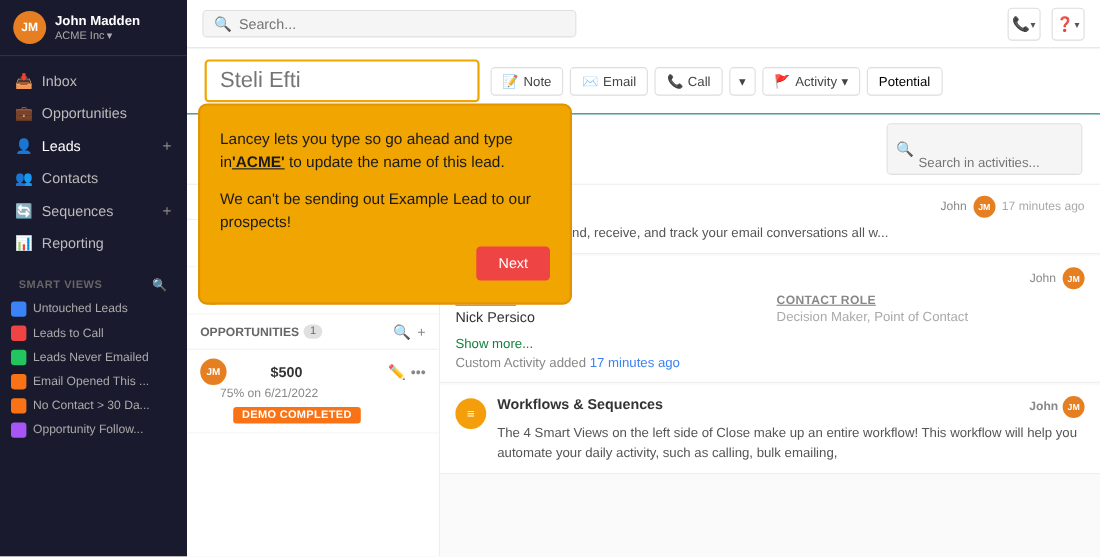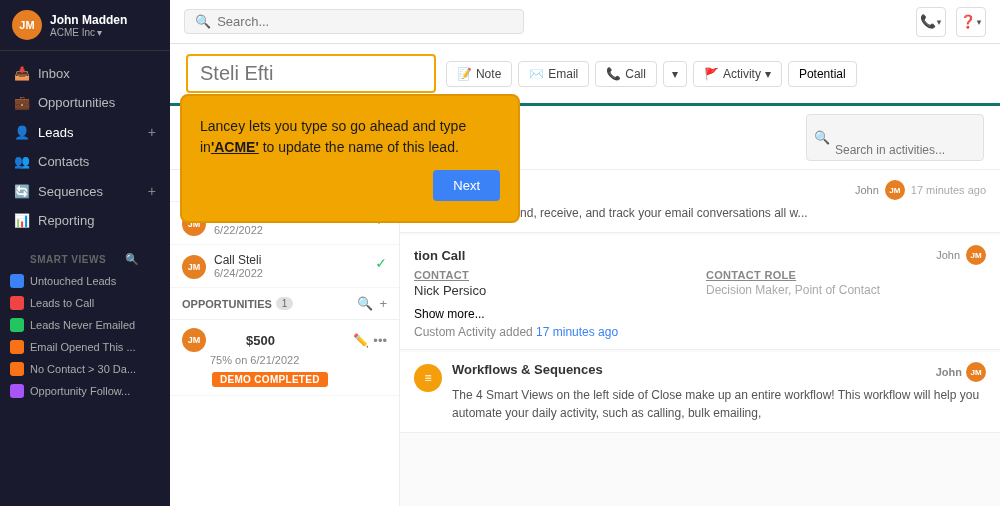--- a/index.html
+++ b/index.html
@@ -10,21 +10,21 @@
     .sidebar-header { padding: 10px 12px; display: flex; align-items: center; gap: 8px; border-bottom: 1px solid #333; }
     .sidebar-avatar { width: 30px; height: 30px; border-radius: 50%; background: #e67e22; display: flex; align-items: center; justify-content: center; color: white; font-size: 11px; font-weight: bold; flex-shrink: 0; }
     .sidebar-user-info { flex: 1; min-width: 0; }
     .sidebar-username { color: white; font-size: 12px; font-weight: 600; }
     .sidebar-company { color: #aaa; font-size: 10px; display: flex; align-items: center; gap: 2px; }
     .sidebar-nav { padding: 8px 0; }
     .sidebar-item { display: flex; align-items: center; gap: 8px; padding: 7px 14px; color: #bbb; cursor: pointer; font-size: 13px; position: relative; }
     .sidebar-item.active { color: white; }
     .sidebar-item .item-icon { width: 16px; text-align: center; flex-shrink: 0; }
     .sidebar-item .item-add { margin-left: auto; font-size: 14px; color: #888; }
-    .sidebar-section-label { padding: 10px 30px 4px; font-size: 10px; font-weight: 700; color: #666; letter-spacing: 0.5px; display: flex; align-items: center; justify-content: space-between; }
+    .sidebar-section-label { padding: 10px 17px 4px; font-size: 10px; font-weight: 700; color: #666; letter-spacing: 0.5px; display: flex; align-items: center; justify-content: space-between; }
     .sidebar-section-label .search-icon { color: #666; font-size: 11px; }
 
     .smart-view-item { display: flex; align-items: center; gap: 6px; padding: 4px 10px 4px 10px; color: #aaa; cursor: pointer; font-size: 11px; }
     .smart-view-dot { width: 14px; height: 14px; border-radius: 3px; flex-shrink: 0; display: flex; align-items: center; justify-content: center; font-size: 8px; }
     .sv-blue { background: #3b82f6; }
     .sv-red { background: #ef4444; }
     .sv-green { background: #22c55e; }
     .sv-orange { background: #f97316; }
     .sv-purple { background: #a855f7; }
 
@@ -38,34 +38,34 @@
     .topbar-right { display: flex; align-items: center; gap: 10px; margin-left: auto; }
     .topbar-icon-btn { width: 30px; height: 30px; border: 1px solid #ddd; border-radius: 4px; display: flex; align-items: center; justify-content: center; cursor: pointer; background: white; color: #555; font-size: 13px; }
 
     
     .content { display: flex; flex: 1; overflow: hidden; }
 
     
     .lead-pane { flex: 1; background: white; display: flex; flex-direction: column; overflow: hidden; position: relative; }
 
     
-    .lead-header { padding: 10px 16px; border-bottom: 3px solid #0f766e; display: flex; align-items: center; gap: 10px; flex-wrap: wrap; }
+    .lead-header { padding: 10px 16px; border-bottom: 1px solid #0f766e; display: flex; align-items: center; gap: 10px; flex-wrap: wrap; }
     .lead-name-input { border: 2px solid #f0a500; border-radius: 4px; padding: 6px 12px; font-size: 20px; color: #ccc; width: 250px; outline: none; }
     .lead-actions { display: flex; align-items: center; gap: 6px; flex-wrap: wrap; }
     .action-btn { display: flex; align-items: center; gap: 4px; padding: 5px 10px; border: 1px solid #ddd; border-radius: 4px; background: white; cursor: pointer; font-size: 12px; color: #444; }
     .dropdown-btn { display: flex; align-items: center; gap: 4px; padding: 5px 8px; border: 1px solid #ddd; border-radius: 4px; background: white; cursor: pointer; font-size: 12px; color: #444; }
     .status-select { padding: 5px 10px; border: 1px solid #ddd; border-radius: 4px; font-size: 12px; background: white; cursor: pointer; appearance: none; }
 
     
     .onboarding-overlay { position: absolute; top: 50px; left: 10px; z-index: 100; }
     .onboarding-tooltip { background: #f0a500; border: 2px solid #e09400; border-radius: 8px; padding: 20px 18px; width: 340px; color: #1a1a1a; position: relative; }
     .onboarding-tooltip p { line-height: 1.5; margin-bottom: 12px; font-size: 14px; }
     .onboarding-tooltip .highlight { text-decoration: underline; font-weight: bold; }
     .onboarding-next-btn { display: flex; justify-content: flex-end; margin-top: 8px; }
-    .next-btn { background: #3b82f6; color: white; border: none; padding: 8px 20px; border-radius: 4px; cursor: pointer; font-size: 13px; }
+    .next-btn { background: #ef4444; color: white; border: none; padding: 8px 20px; border-radius: 4px; cursor: pointer; font-size: 13px; }
 
     
     .filter-bar { padding: 8px 16px; border-bottom: 1px solid #eee; display: flex; align-items: center; gap: 8px; }
     .filter-btn { display: flex; align-items: center; gap: 4px; padding: 4px 10px; border: 1px solid #ddd; border-radius: 4px; background: white; cursor: pointer; font-size: 12px; color: #555; }
     .filter-search { display: flex; align-items: center; gap: 4px; margin-left: auto; background: #f5f5f5; border: 1px solid #e0e0e0; border-radius: 4px; padding: 3px 8px; }
     .filter-search input { border: none; background: transparent; outline: none; font-size: 12px; width: 140px; margin-top: 25px; }
 
     
     .lead-body { display: flex; flex: 1; overflow: hidden; }
 
@@ -81,38 +81,38 @@
     .task-info { flex: 1; }
     .task-title { font-size: 12px; color: #333; font-weight: 500; }
     .task-date { font-size: 11px; color: #888; }
     .task-check { color: #22c55e; font-size: 14px; margin-top: 2px; }
 
     .opp-item { padding: 8px 12px; border-bottom: 1px solid #f5f5f5; }
     .opp-header { display: flex; align-items: center; gap: 6px; }
     .opp-avatar { width: 24px; height: 24px; border-radius: 50%; background: #e67e22; color: white; font-size: 9px; font-weight: bold; display: flex; align-items: center; justify-content: center; flex-shrink: 0; }
     .opp-amount { font-size: 13px; font-weight: 600; color: #333; margin-left: 34px; }
     .opp-actions { margin-left: auto; display: flex; gap: 4px; color: #888; cursor: pointer; }
-    .opp-sub { font-size: 11px; color: #888; margin-top: 2px; margin-left: 28px; }
+    .opp-sub { font-size: 11px; color: #888; margin-top: 2px; margin-left: 18px; }
     .opp-badge { display: inline-block; background: #f97316; color: white; font-size: 10px; font-weight: 700; padding: 2px 8px; border-radius: 3px; margin-top: 6px; margin-left: 30px; text-transform: uppercase; letter-spacing: 0.3px; }
 
     
     .activity-col { flex: 1; overflow-y: auto; background: #fafafa; }
     .activity-item { padding: 10px 14px; border-bottom: 1px solid #eee; background: white; margin-bottom: 2px; }
     .activity-item-header { display: flex; align-items: center; justify-content: space-between; margin-bottom: 4px; }
     .activity-title { font-size: 13px; font-weight: 600; color: #333; }
     .activity-meta { display: flex; align-items: center; gap: 6px; }
     .activity-user { font-size: 11px; color: #888; }
     .activity-user-avatar { width: 20px; height: 20px; border-radius: 50%; background: #e67e22; color: white; font-size: 8px; font-weight: bold; display: flex; align-items: center; justify-content: center; }
     .activity-time { font-size: 11px; color: #aaa; }
     .activity-text { font-size: 12px; color: #555; line-height: 1.5; }
     .contact-row { display: grid; grid-template-columns: 1fr 1fr; gap: 12px; }
     .contact-label { font-size: 11px; font-weight: 600; color: #888; margin-bottom: 2px; text-transform: uppercase; letter-spacing: 0.3px; text-decoration: underline; }
     .contact-value { font-size: 13px; color: #333; }
     .contact-value-gray { font-size: 12px; color: #aaa; }
-    .show-more-link { color: #000000; font-size: 12px; cursor: pointer; }
+    .show-more-link { color: #15803d; font-size: 12px; cursor: pointer; }
     .custom-activity-note { font-size: 12px; color: #888; margin-top: 4px; }
     .workflow-item { padding: 10px 14px; border-bottom: 1px solid #eee; background: white; display: flex; gap: 10px; }
     .workflow-icon { width: 28px; height: 28px; border-radius: 50%; background: #f59e0b; display: flex; align-items: center; justify-content: center; color: white; font-size: 12px; flex-shrink: 0; margin-top: 2px; }
     .workflow-content { flex: 1; }
     .workflow-title { font-size: 13px; font-weight: 600; color: #333; margin-bottom: 4px; display: flex; justify-content: space-between; }
     .workflow-user-info { display: flex; align-items: center; gap: 4px; }
     .workflow-text { font-size: 12px; color: #555; line-height: 1.5; }
   </style>
 </head>
 <body>
@@ -239,20 +239,21 @@
           </button>
           <select class="status-select">
             <option>Potential</option>
           </select>
         </div>
       </div>
 
       <div class="onboarding-overlay">
         <div class="onboarding-tooltip">
           <p>Lancey lets you type so go ahead and type in<span class="highlight">'ACME'</span> to update the name of this lead.</p>
+          <p>We can't be sending out Example Lead to our prospects!</p>
           <div class="onboarding-next-btn">
             <button class="next-btn">Next</button>
           </div>
         </div>
       </div>
 
       <div class="filter-bar">
         <button class="filter-btn">
           <span>👤</span>
           <span>All Users</span>

